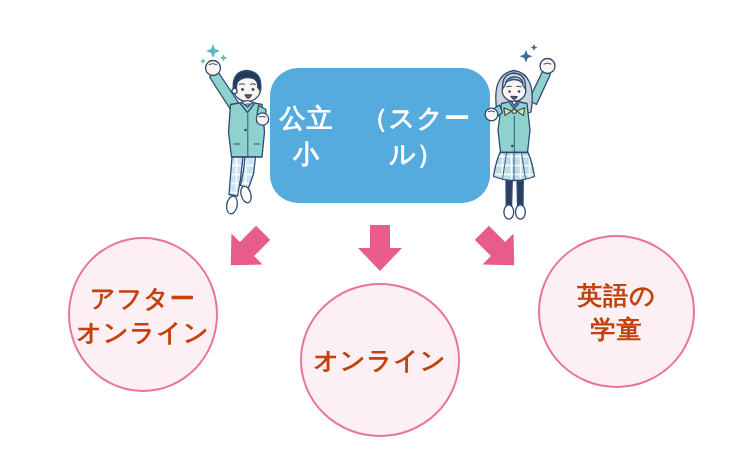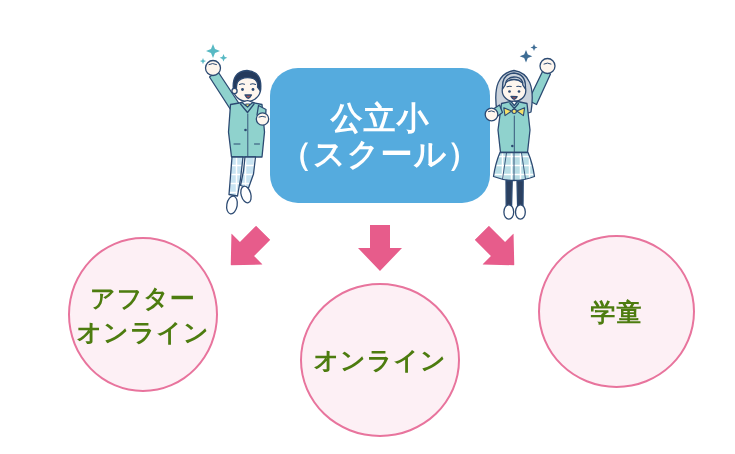--- a/index.html
+++ b/index.html
@@ -3,36 +3,36 @@
 <meta charset="utf-8">
 <style>
   html,body{margin:0;padding:0;background:#fff;}
   .stage{
     position:relative;width:735px;height:454px;background:#FFFFFF;
     overflow:hidden;font-family:"Liberation Sans", sans-serif;
   }
   .source-box{
     position:absolute;left:270px;top:68px;width:220px;height:135px;
     background:#55ABDE;border-radius:28px;
-    display:flex;flex-direction:column;align-items:center;justify-content:center;
-    color:#FFFFFF;font-weight:bold;font-size:32px;line-height:36px;
+    display:flex;align-items:center;justify-content:center;
+    color:#FFFFFF;font-weight:bold;font-size:26px;line-height:36px;
     text-align:center;letter-spacing:1px;z-index:1;
   }
   .char{position:absolute;z-index:2;}
   .char-boy{left:196px;top:44px;width:78px;height:180px;}
   .char-girl{left:480px;top:44px;width:84px;height:182px;}
   .arrow{position:absolute;width:44px;height:46px;z-index:3;}
   .arrow-left{left:225px;top:226px;transform:rotate(45deg);}
   .arrow-center{left:358px;top:225px;}
   .arrow-right{left:476px;top:226px;transform:rotate(-45deg);}
   .target-circle{
     position:absolute;border:2px solid #E8749D;border-radius:50%;
     background:#FDF0F5;box-sizing:border-box;
     display:flex;flex-direction:column;align-items:center;justify-content:center;
-    color:#4d7c0f;font-weight:bold;font-size:25px;line-height:34px;
+    color:#c2410c;font-weight:bold;font-size:25px;line-height:34px;
     text-align:center;letter-spacing:1px;z-index:0;
   }
   .circle-left{left:68px;top:237px;width:150px;height:155px;}
   .circle-center{left:300px;top:283px;width:160px;height:154px;}
   .circle-right{left:538px;top:235px;width:157px;height:153px;}
 </style>
 </head>
 <body>
 
 <div class="stage">
@@ -141,16 +141,17 @@
   </svg>
 
   <div class="target-circle circle-left">
     <div>アフター</div>
     <div>オンライン</div>
   </div>
   <div class="target-circle circle-center">
     <div>オンライン</div>
   </div>
   <div class="target-circle circle-right">
+    <div>英語の</div>
     <div>学童</div>
   </div>
 
 </div>
 
 </body></html>

